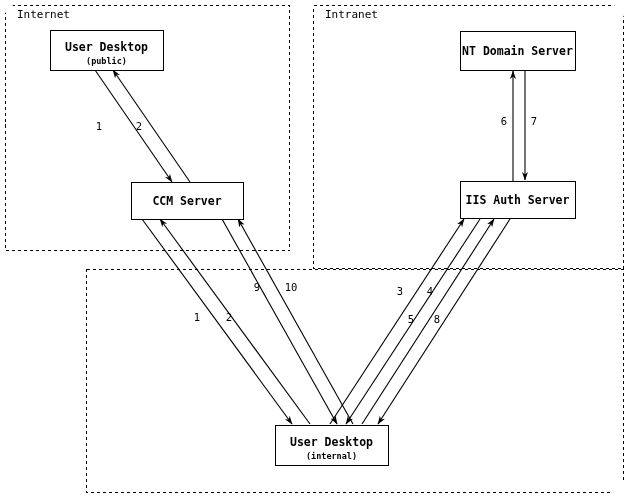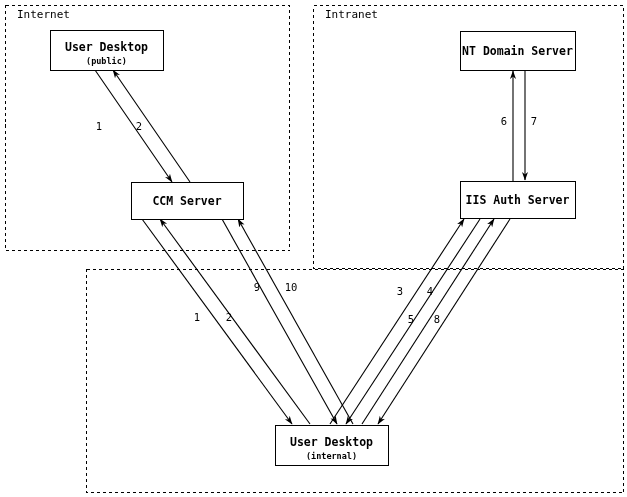--- a/index.html
+++ b/index.html
@@ -9,20 +9,21 @@
   }
   body {
     font-family: "DejaVu Sans Mono", "Liberation Mono", monospace;
   }
   #diagram-root {
     position: relative;
     width: 627px;
     height: 497px;
     background: #ffffff;
     overflow: hidden;
+    border-radius: 30px;
   }
   svg#diagram-svg {
     position: absolute;
     left: 0;
     top: 0;
     width: 627px;
     height: 497px;
     display: block;
   }
   .zone-rect {

